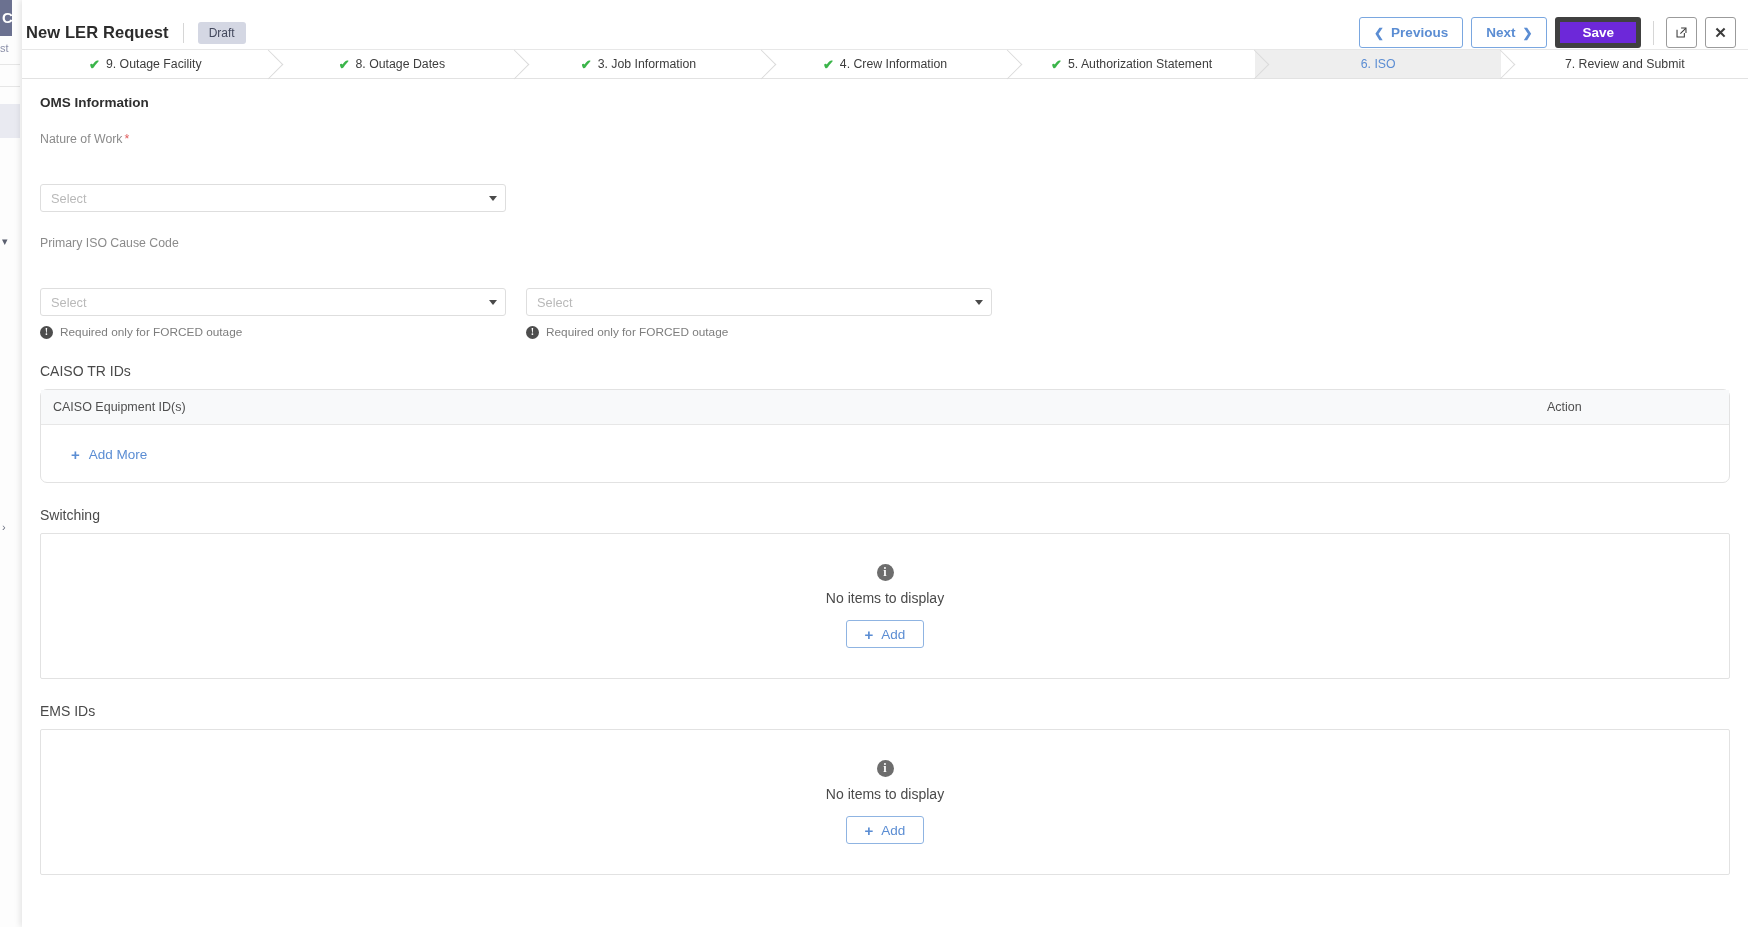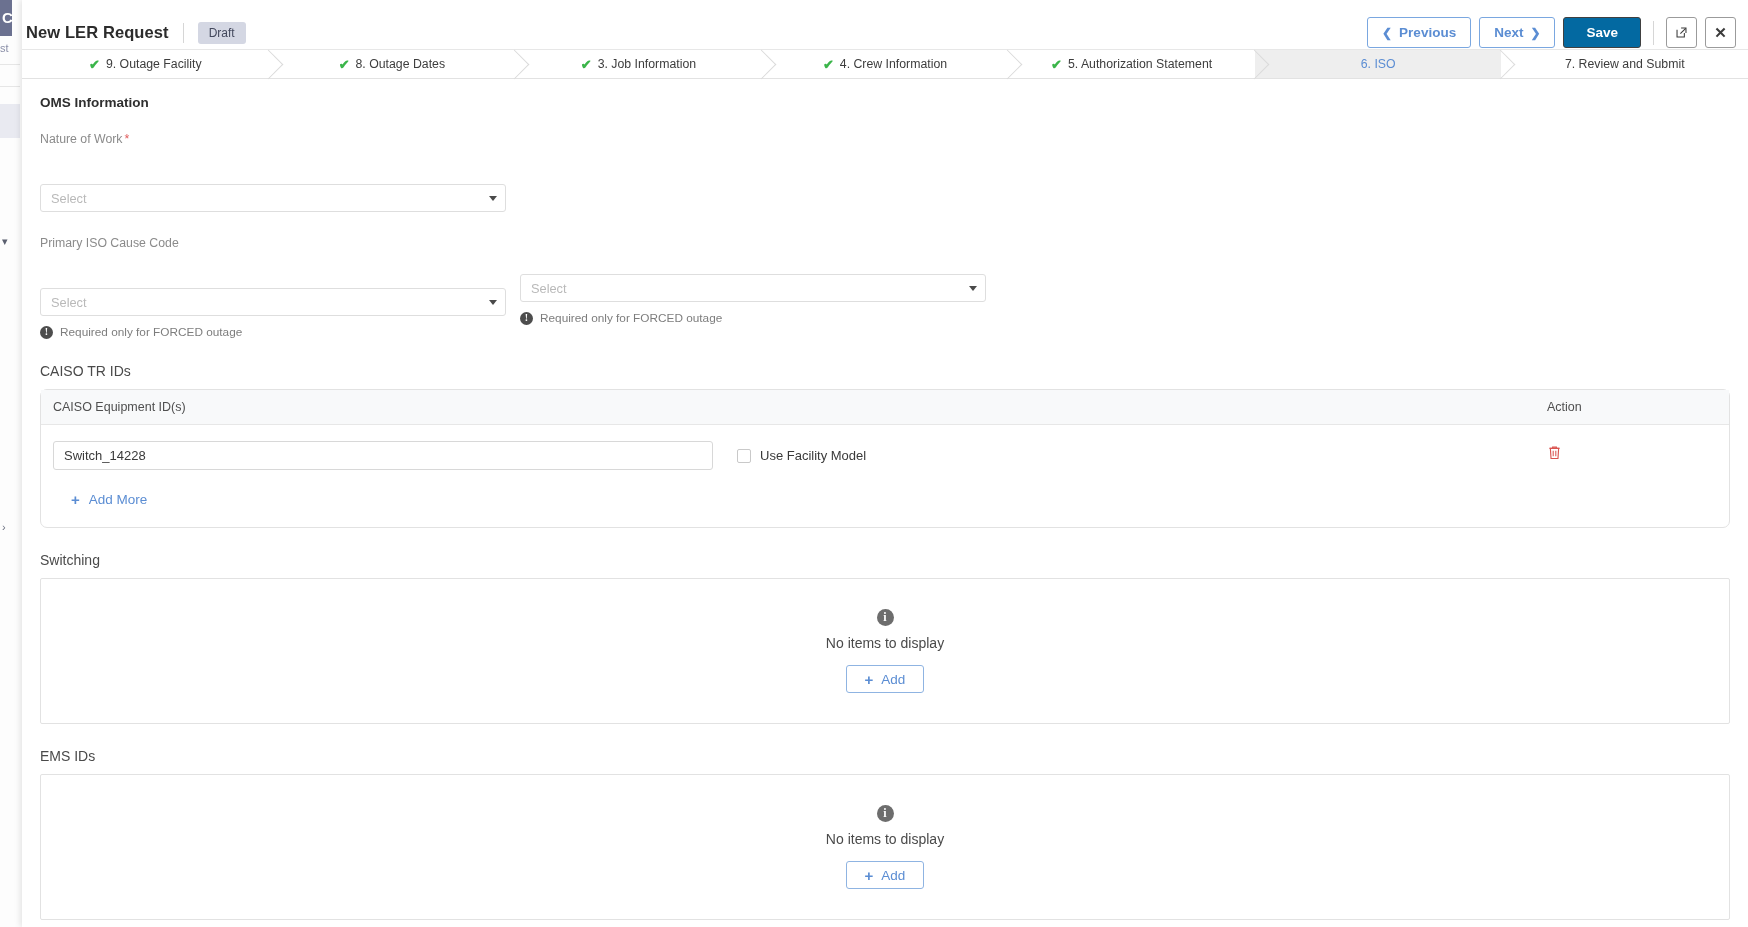--- a/index.html
+++ b/index.html
@@ -91,21 +91,21 @@
     cursor: pointer;
     display: inline-flex; align-items: center; justify-content: center;
     gap: 7px;
     white-space: nowrap;
   }
   .btn-outline {
     background: #ffffff; border: 1px solid #7aa7e0; color: #5b8dd3;
     font-weight: bold; height: 31px; padding: 0 14px;
   }
   .btn-primary {
-    background: #0369a1; border: 1px solid #404040; color: #ffffff;
+    background: #6d28d9; border: 5px solid #404040; color: #ffffff;
     font-weight: bold; height: 31px; padding: 0 22px;
   }
   .icon-btn {
     background: #ffffff; border: 1px solid #9b9b9b; color: #3a3a3a;
     width: 31px; height: 31px; padding: 0; font-size: 14px;
   }
   .tb-sep { width: 1px; height: 24px; background: #d6d6d6; margin: 0 4px; }
   .chev { font-size: 12px; font-weight: bold; }
 
   
@@ -171,21 +171,21 @@
   }
   .caret {
     position: absolute; right: 8px; top: 50%;
     margin-top: -2px;
     width: 0; height: 0;
     border-left: 4.5px solid transparent;
     border-right: 4.5px solid transparent;
     border-top: 5px solid #4a4a4a;
   }
 
-  .row2 { display: flex; gap: 14px; }
+  .row2 { display: flex; gap: 20px; align-items: flex-end; }
   .col { width: 466px; }
 
   .hint {
     display: flex; align-items: center; gap: 7px;
     font-size: 11.8px; color: #7d7d7d;
     margin-top: 9px;
   }
   .hint-icon {
     width: 13px; height: 13px; border-radius: 50%;
     background: #4d4d4d; color: #ffffff;
@@ -383,39 +383,20 @@
     </div>
 
     <div class="spacer-24"></div>
 
     <div class="group-title">CAISO TR IDs</div>
     <div class="card">
       <div class="card-head">
         <div class="ch-equip">CAISO Equipment ID(s)</div>
         <div class="ch-action">Action</div>
       </div>
-      <div class="card-row">
-        <div class="row-main">
-          <input class="text-input" type="text" value="Switch_14228" style="">
-          <label class="cb-wrap">
-            <span class="cb"></span>
-            <span>Use Facility Model</span>
-          </label>
-        </div>
-        <div class="row-action">
-          <span class="trash">
-            <svg width="15" height="16" viewBox="0 0 16 17">
-              <path d="M2.5 3.5 H13.5" stroke="#d9534f" stroke-width="1.2" fill="none"></path>
-              <path d="M6 3.2 V2.2 H10 V3.2" stroke="#d9534f" stroke-width="1.2" fill="none"></path>
-              <path d="M3.6 3.6 L4.3 14.3 H11.7 L12.4 3.6 Z" stroke="#d9534f" stroke-width="1.2" fill="none"></path>
-              <path d="M6.6 6 V12 M9.4 6 V12" stroke="#d9534f" stroke-width="1.1" fill="none"></path>
-            </svg>
-          </span>
-        </div>
-      </div>
       <div class="addmore">
         <span class="plus">+</span>
         <span>Add More</span>
       </div>
     </div>
 
     <div class="spacer-24"></div>
 
     <div class="group-title">Switching</div>
     <div class="empty-panel">

